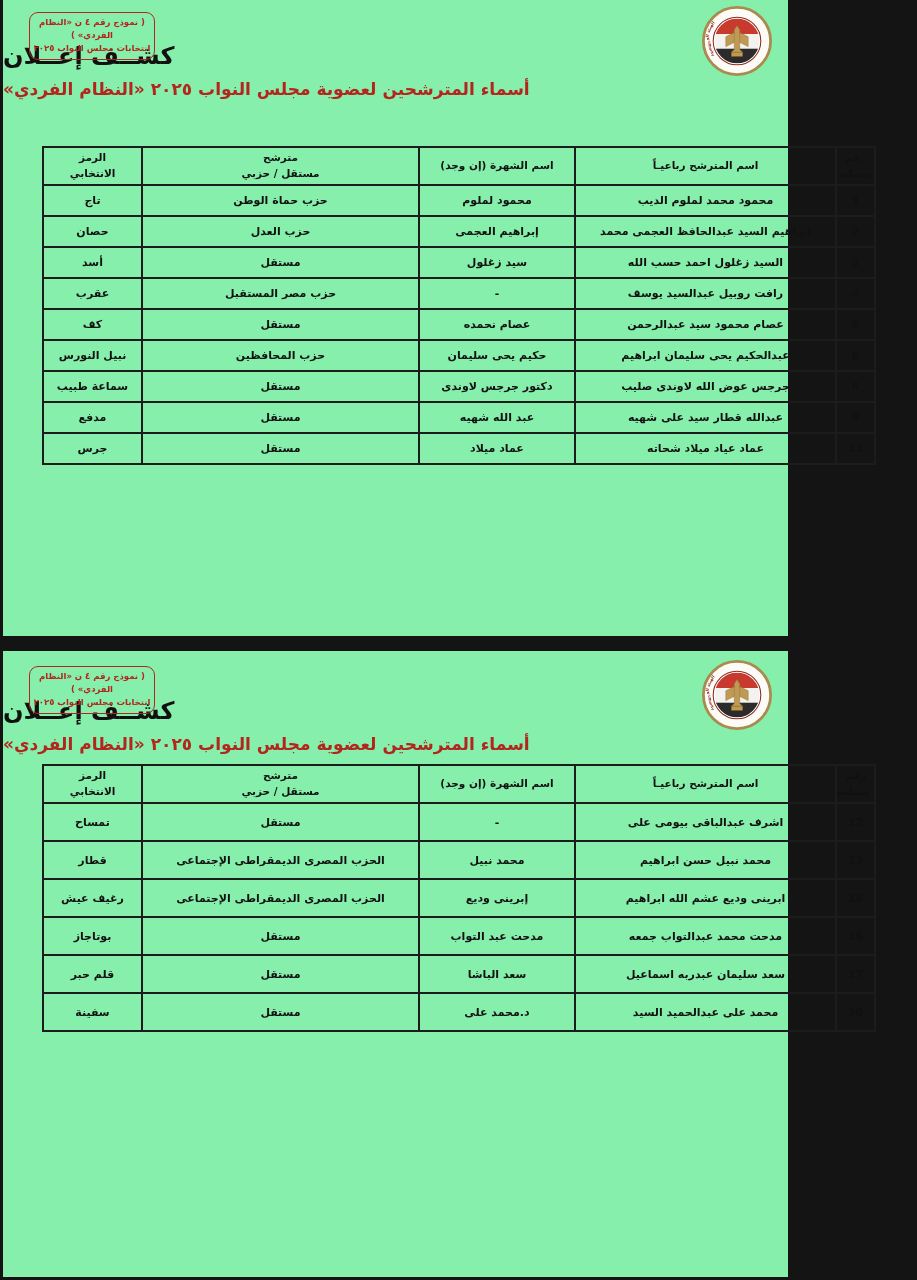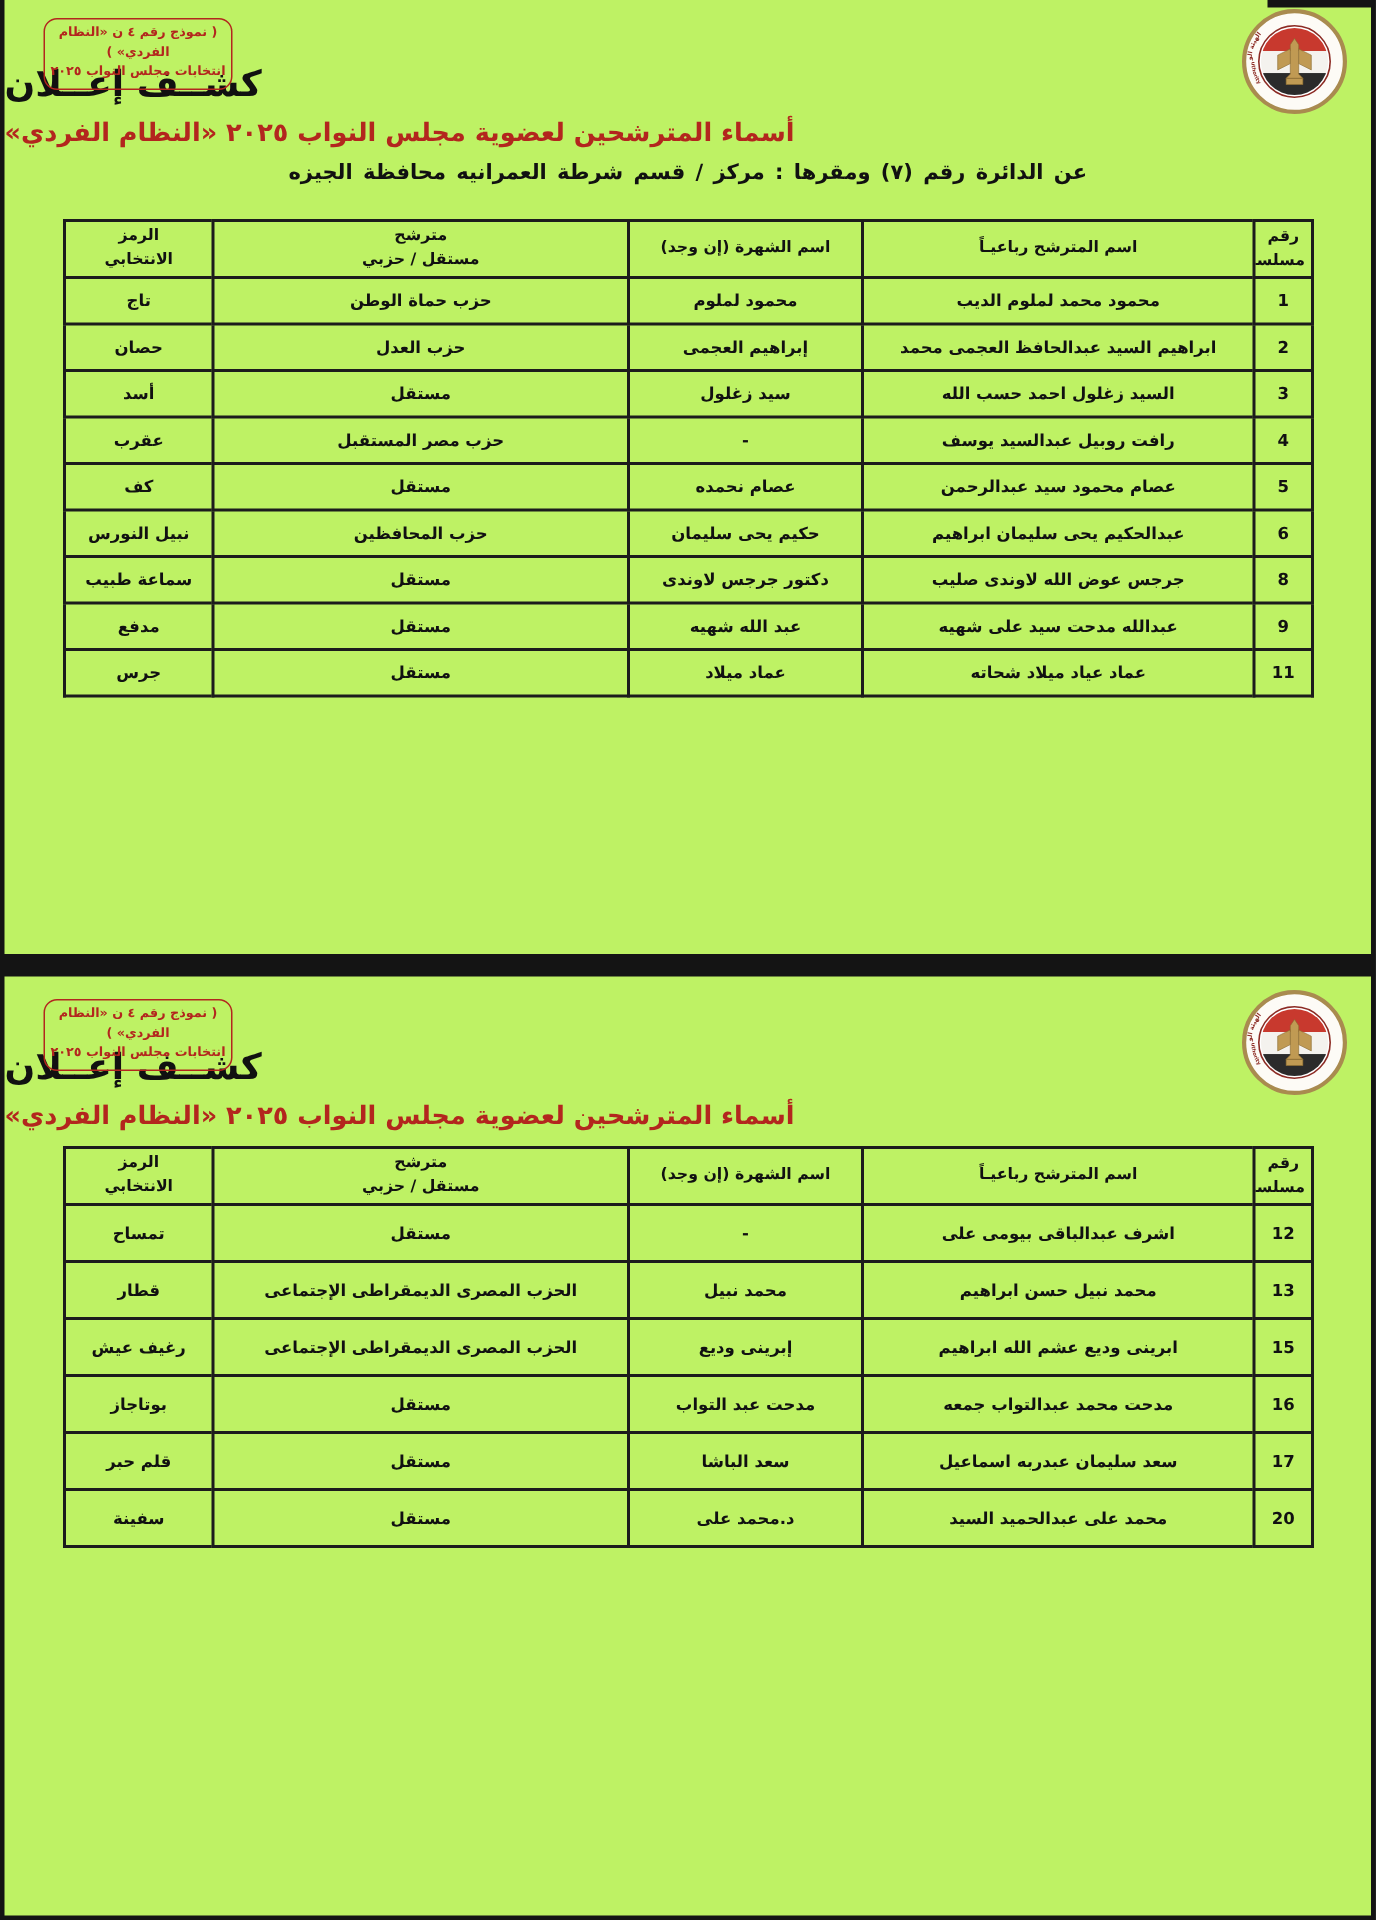--- a/index.html
+++ b/index.html
@@ -3,21 +3,21 @@
 <meta charset="utf-8">
 <style>
   * { margin:0; padding:0; box-sizing:border-box; }
   html,body { background:#2a2a2a; }
   body { font-family:"DejaVu Sans", sans-serif; }
   .photo {
     position:relative; width:917px; height:1280px;
     background:#141414; overflow:hidden; margin:0 auto;
   }
   .page {
-    position:absolute; left:3px; width:911px; background:#bef264;
+    position:absolute; left:3px; width:785px; background:#86efac;
     direction:rtl;
   }
   .page-1 { top:0; height:636px; }
   .page-2 { top:651px; height:626px; }
   .separator { position:absolute; left:0; top:636px; width:917px; height:15px; background:#141414; }
   .corner-artifact { position:absolute; top:0; right:0; width:72px; height:5px; background:#141414; }
 
   .form-box {
     position:absolute; right:auto; left:26px; top:12px; width:126px;
     border:1.5px solid #b3261e; border-radius:9px;
@@ -102,21 +102,20 @@
       <text font-size="6" fill="#8c2b24" font-weight="bold">
         <textPath href="#arcTop" startOffset="22%">الهيئة الوطنية للانتخابات</textPath>
       </text>
       <text font-size="5" fill="#8c2b24" font-weight="bold">
         <textPath href="#arcBot" startOffset="18%">National Elections Authority</textPath>
       </text>
     </svg>
 
     <div class="doc-title">كشــف إعــلان</div>
     <div class="doc-subtitle">أسماء المترشحين لعضوية مجلس النواب ٢٠٢٥ «النظام الفردي»</div>
-    <div class="district-line">عن الدائرة رقم  (٧)    ومقرها : مركز / قسم شرطة العمرانيه    محافظة الجيزه</div>
 
     <div class="table-wrap">
       <table class="cand">
         <colgroup>
           <col class="c-serial">
             <col class="c-name">
             <col class="c-known">
             <col class="c-party">
             <col class="c-symbol">
         </colgroup>
@@ -177,21 +176,21 @@
             </tr>
             <tr>
               <td>8</td>
               <td>جرجس عوض الله لاوندى صليب</td>
               <td>دكتور جرجس لاوندى</td>
               <td>مستقل</td>
               <td>سماعة طبيب</td>
             </tr>
             <tr>
               <td>9</td>
-              <td>عبدالله مدحت سيد على شهيه</td>
+              <td>عبدالله قطار سيد على شهيه</td>
               <td>عبد الله شهيه</td>
               <td>مستقل</td>
               <td>مدفع</td>
             </tr>
             <tr>
               <td>11</td>
               <td>عماد عياد ميلاد شحاته</td>
               <td>عماد ميلاد</td>
               <td>مستقل</td>
               <td>جرس</td>

